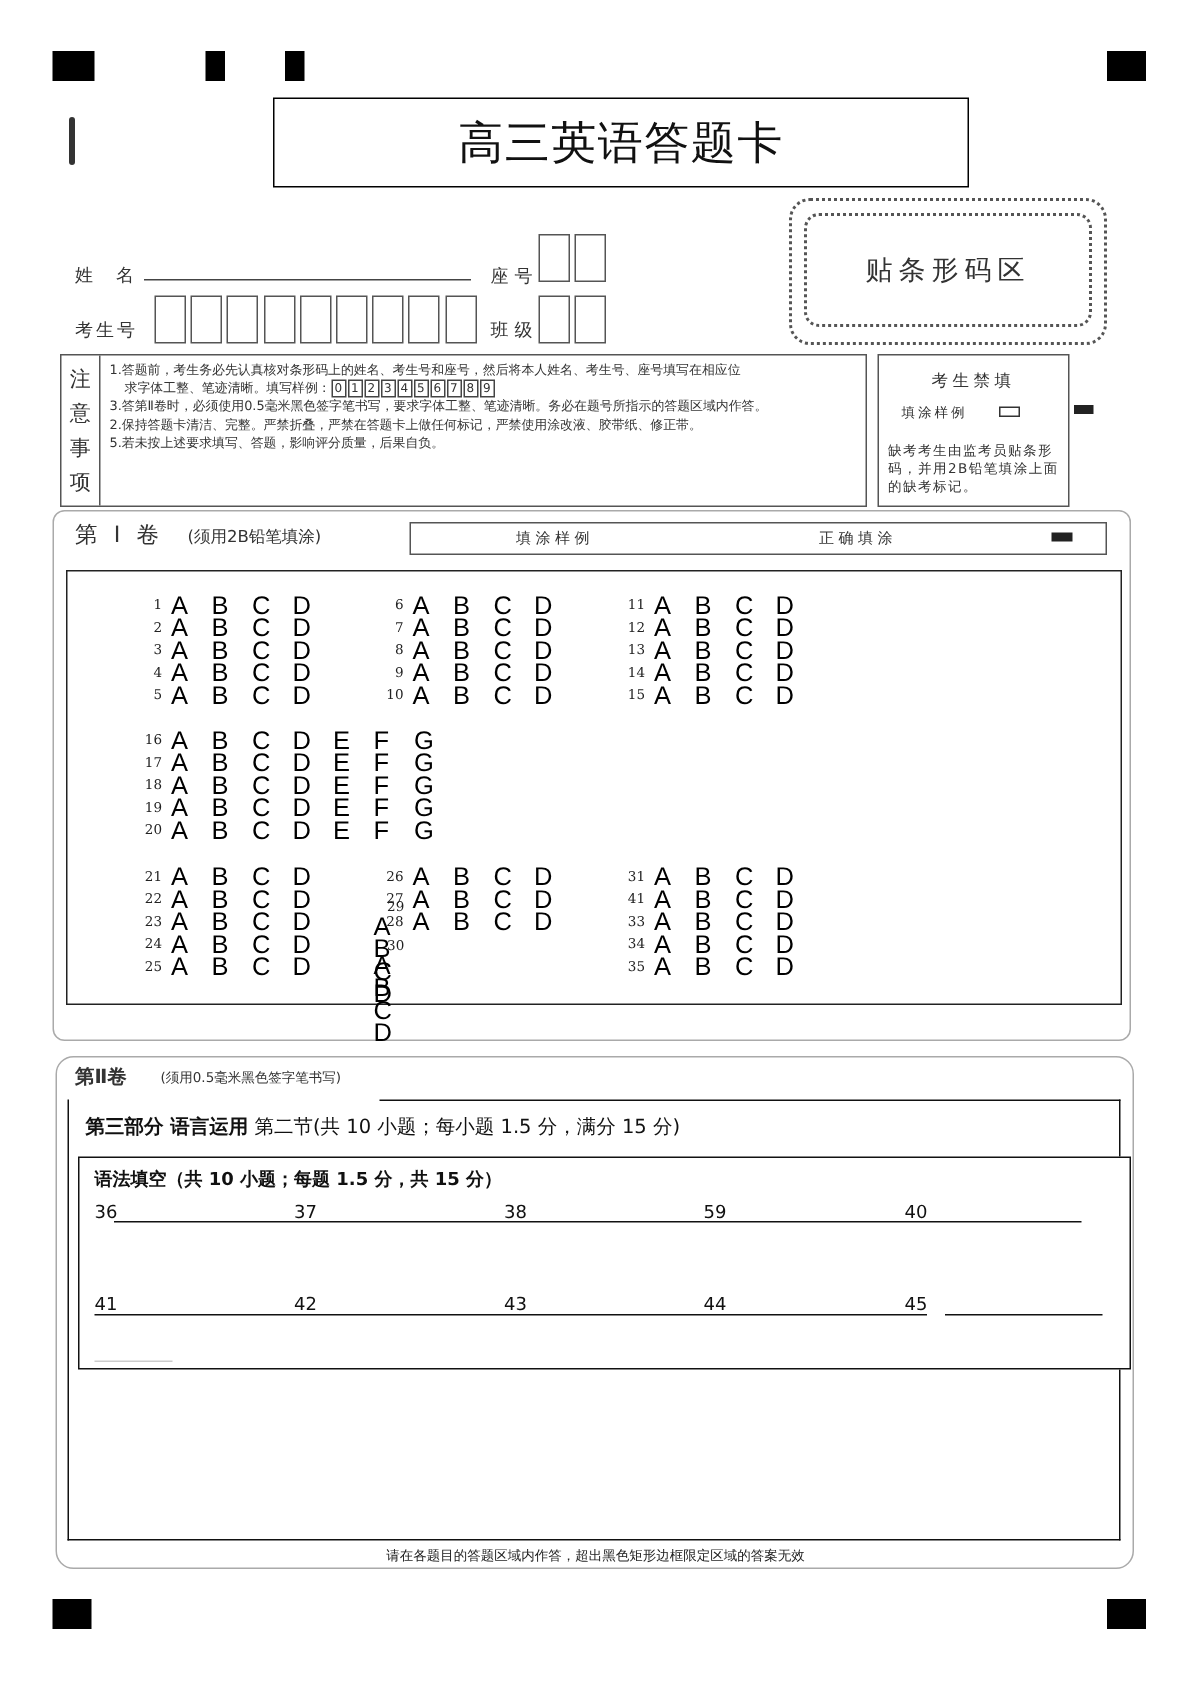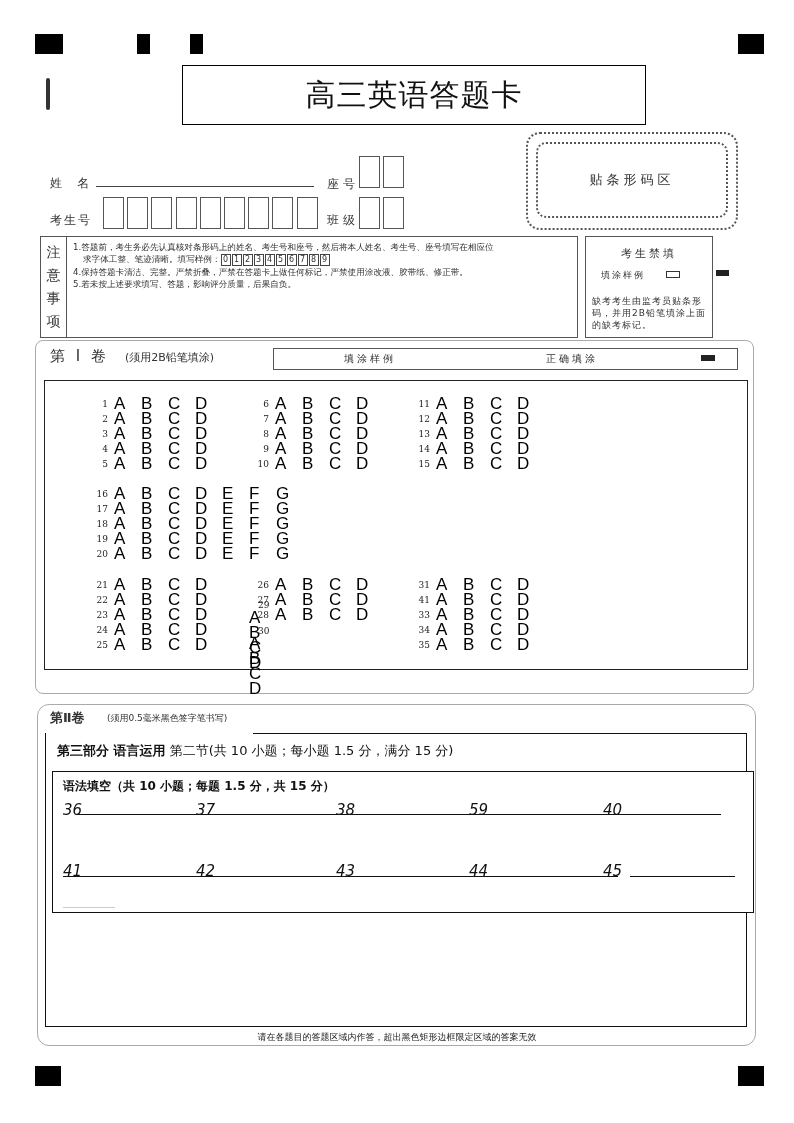--- a/index.html
+++ b/index.html
@@ -10,21 +10,21 @@
                border:1.5px solid #000; background:#fff; display:flex; align-items:center; justify-content:center;
                font-family:"DejaVu Serif", serif; font-size:30px; letter-spacing:1px; z-index:2; }
   .side-bar { position:absolute; left:46px; top:78px; width:4px; height:32px; background:#333; border-radius:2px; }
   .lbl { position:absolute; font-size:12px; color:#333; }
   .uline { position:absolute; height:1px; background:#444; }
   .cell { position:absolute; border:1px solid #555; width:19px; height:30px; }
   .barcode-outer { position:absolute; left:526px; top:132px; width:208px; height:94px;
                    border:2px dotted #555; border-radius:14px; }
   .barcode-inner { position:absolute; left:536px; top:142px; width:188px; height:72px;
                    border:2px dotted #555; border-radius:10px; display:flex; align-items:center; justify-content:center;
-                   font-size:13px; letter-spacing:4px; color:#333; }
+                   font-size:18px; letter-spacing:4px; color:#333; }
   .notes { position:absolute; left:40px; top:236px; width:536px; height:100px; border:1px solid #555; }
   .notes-head { position:absolute; left:0; top:0; width:26px; height:100px; border-right:1px solid #555;
                 display:flex; flex-direction:column; justify-content:space-around; align-items:center;
                 font-size:14px; color:#333; padding:4px 0; box-sizing:border-box; }
   .notes-body { position:absolute; left:32px; top:4px; width:500px; font-size:8.6px; line-height:12.2px; color:#333; }
   .notes-body .ind { padding-left:10px; }
   .sample-digit { display:inline-block; border:1px solid #444; width:8px; height:10px; line-height:10px; font-size:8px; text-align:center; margin-right:1px; }
   .forbid { position:absolute; left:585px; top:236px; width:126px; height:100px; border:1px solid #555; font-size:9px; color:#333; }
   .forbid-title { position:absolute; left:0; right:0; top:9px; text-align:center; font-size:11px; letter-spacing:3px; }
   .forbid-mark { position:absolute; left:15px; top:32px; letter-spacing:2px; }
@@ -44,21 +44,21 @@
   .q-opt { width:27px; font-size:17px; line-height:15px; color:#000; font-family:"Liberation Sans", sans-serif; }
   .sec2 { position:absolute; left:37px; top:704px; width:717px; height:340px; border:1px solid #aaa; border-radius:12px; }
   .sec2-title { position:absolute; left:50px; top:709px; font-size:13px; font-weight:bold; color:#333; }
   .sec2-sub { position:absolute; left:107px; top:712px; font-size:9px; color:#333; }
   .part-box { position:absolute; left:45px; top:733px; width:700px; height:293px; border:1.5px solid #111; border-top:none; }
   .part-topline { position:absolute; left:253px; top:733px; width:494px; height:0; border-top:1.5px solid #111; }
   .part-title { position:absolute; left:57px; top:742px; font-size:13px; color:#111; }
   .part-title b { font-weight:bold; }
   .fill-box { position:absolute; left:52px; top:771px; width:700px; height:140px; border:1.5px solid #111; background:#fff; }
   .fill-title { position:absolute; left:63px; top:778px; font-size:12px; font-weight:bold; color:#111; }
-  .blank-num { position:absolute; font-size:15px; color:#111;font-style:italic; }
+  .blank-num { position:absolute; font-size:12px; color:#111; }
   .blank-line { position:absolute; height:0; border-top:1.2px solid #111; }
   .faint-line { position:absolute; left:63px; top:907px; width:52px; height:0; border-top:1px solid #ccc; }
   .footer { position:absolute; left:0; width:794px; top:1031px; text-align:center; font-size:9px; color:#222; }
 </style>
 </head>
 <body>
 
 <div class="mark" style="left:35px;top:34px;width:28px;height:20px;"></div>
 <div class="mark" style="left:137px;top:34px;width:13px;height:20px;"></div>
 <div class="mark" style="left:190px;top:34px;width:13px;height:20px;"></div>
@@ -102,21 +102,22 @@
 <div class="notes">
   <div class="notes-head">
     <span>注</span>
     <span>意</span>
     <span>事</span>
     <span>项</span>
   </div>
   <div class="notes-body">
     <div>1.答题前，考生务必先认真核对条形码上的姓名、考生号和座号，然后将本人姓名、考生号、座号填写在相应位</div>
     <div class="ind"><span>求字体工整、笔迹清晰。填写样例：</span><span id="sample-digits"><span class="sample-digit">0</span><span class="sample-digit">1</span><span class="sample-digit">2</span><span class="sample-digit">3</span><span class="sample-digit">4</span><span class="sample-digit">5</span><span class="sample-digit">6</span><span class="sample-digit">7</span><span class="sample-digit">8</span><span class="sample-digit">9</span></span></div>
-    <div>4.保持答题卡清洁、完整。严禁折叠，严禁在答题卡上做任何标记，严禁使用涂改液、胶带纸、修正带。</div>
+    <div>3.答第Ⅱ卷时，必须使用0.5毫米黑色签字笔书写，要求字体工整、笔迹清晰。务必在题号所指示的答题区域内作答。</div>
+    <div>2.保持答题卡清洁、完整。严禁折叠，严禁在答题卡上做任何标记，严禁使用涂改液、胶带纸、修正带。</div>
     <div>5.若未按上述要求填写、答题，影响评分质量，后果自负。</div>
   </div>
 </div>
 
 <div class="forbid">
   <div class="forbid-title">考生禁填</div>
   <div class="forbid-mark">填涂样例</div>
   <div class="forbid-rect"></div>
   <div class="forbid-note">缺考考生由监考员贴条形码，并用2B铅笔填涂上面的缺考标记。</div>
 </div>

